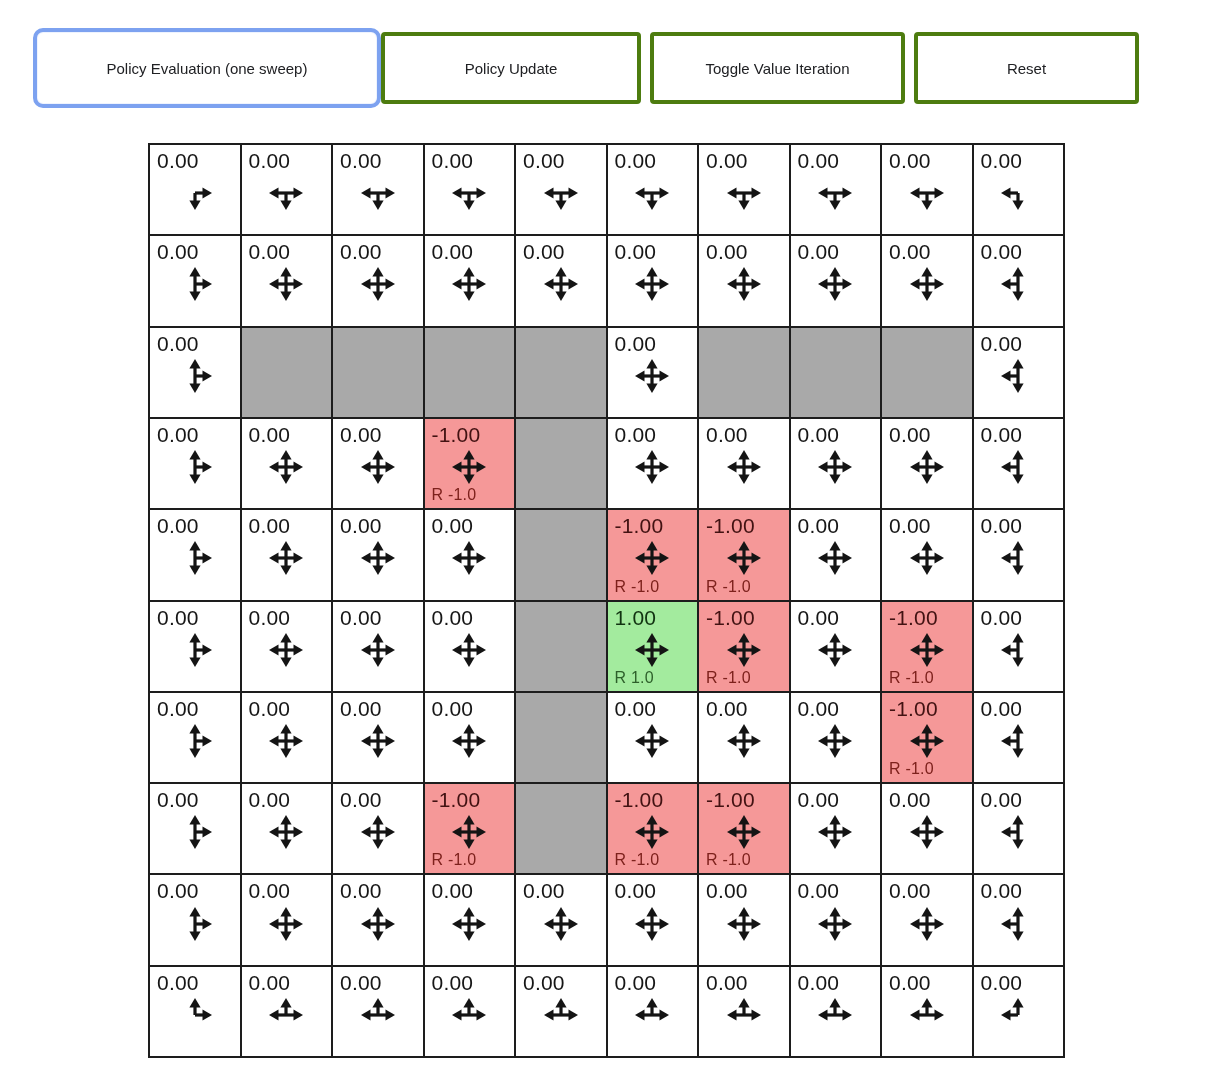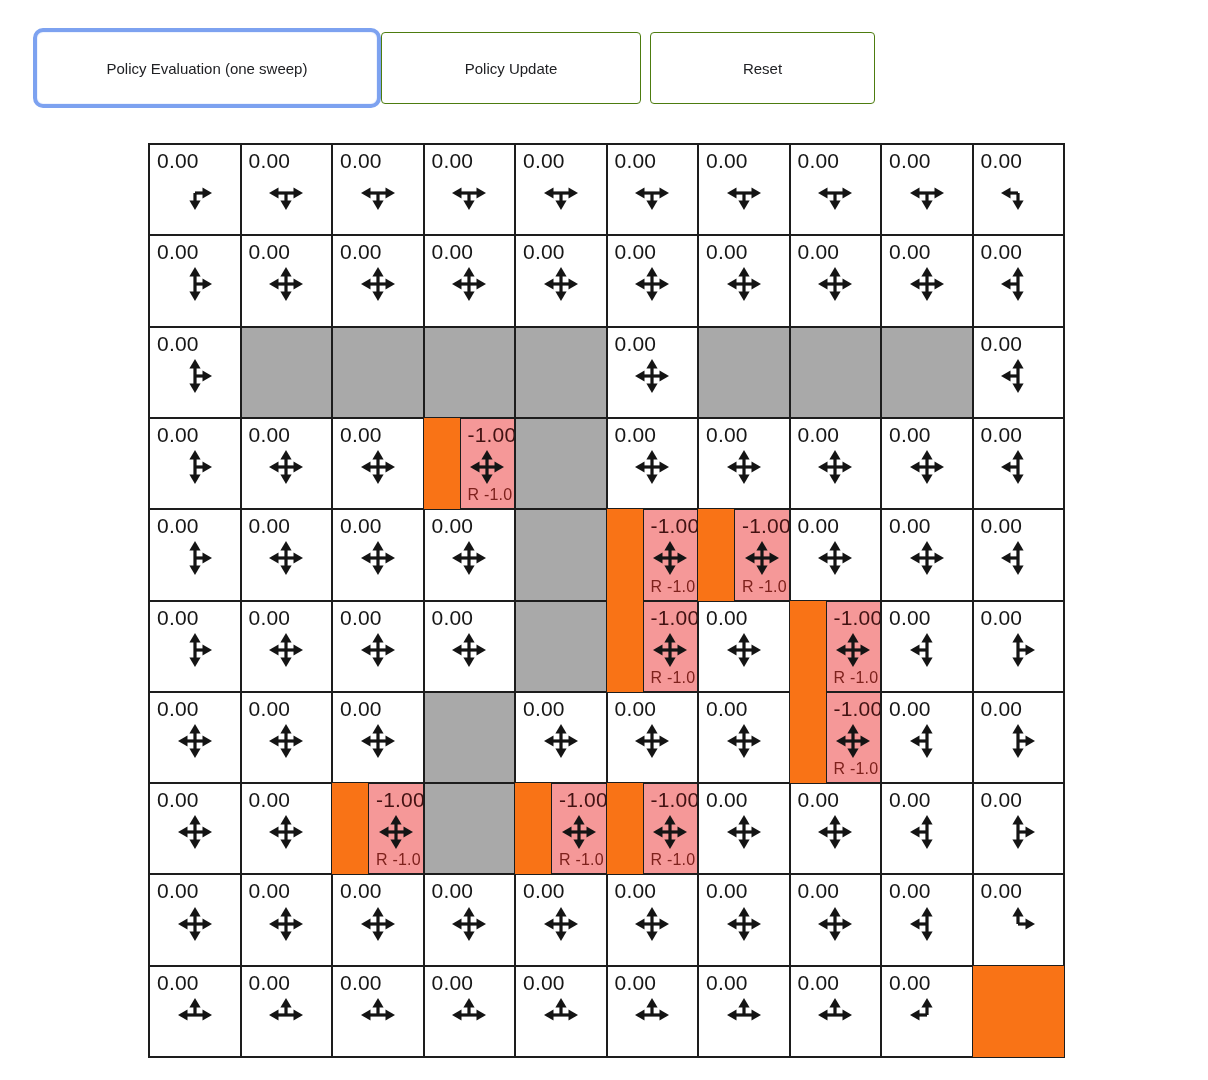--- a/index.html
+++ b/index.html
@@ -3,61 +3,62 @@
 <meta charset="utf-8">
 <style>
   html,body{margin:0;padding:0;}
   body{
     width:1208px;height:1080px;position:relative;background:#ffffff;
     font-family:"Liberation Sans", sans-serif;overflow:hidden;
   }
   
   .toolbar{position:absolute;left:37px;top:32px;display:flex;align-items:stretch;}
   .btn{
-    height:72px;background:#ffffff;border:1px solid #4d7c0f;border-radius:4px;
+    height:72px;background:#ffffff;border:4px solid #4d7c0f;border-radius:4px;
     display:flex;align-items:center;justify-content:center;
     font-size:15px;color:#202124;box-sizing:border-box;cursor:pointer;
   }
   .btn.focused{
     border:1px solid #eef3fe;
     outline:4px solid var(--focus-ring,#7da2f0);
     outline-offset:0px;border-radius:6px;
   }
   
   .grid{
     position:absolute;left:148px;top:143px;width:917px;height:915px;
     display:grid;grid-template-columns:repeat(10,1fr);grid-template-rows:repeat(10,1fr);
-    border:1px solid var(--border,#1d1d1d);box-sizing:border-box;background:#f97316;
+    border:1px solid var(--border,#1d1d1d);box-sizing:border-box;background:#6d28d9;
   }
   .cell{
     border:1px solid var(--border,#1d1d1d);box-sizing:border-box;position:relative;
     display:flex;flex-direction:column;align-items:center;overflow:hidden;background:#fff;
   }
   .cell.wall{background:var(--wall,#a9a9a9);}
-  .cell.neg{background:var(--neg-bg,#f59898);margin-left:36px;}
+  .cell.neg{background:var(--neg-bg,#f59898);}
   .cell.pos{background:var(--pos-bg,#a3eb9e);}
   .val{
     align-self:flex-start;font-size:21px;line-height:1.15;color:var(--value,#161616);
     padding:4px 0 0 7px;letter-spacing:0.2px;
   }
   .neg .val{color:var(--neg-value,#421212);}
   .pos .val{color:var(--pos-value,#113311);}
   .arrows{display:block;margin-top:2px;flex:0 0 auto;}
   .rlabel{
     position:absolute;left:7px;bottom:4px;font-size:16px;letter-spacing:0.2px;
   }
   .neg .rlabel{color:var(--neg-label,#7d211c);}
   .pos .rlabel{color:var(--pos-label,#2d5f2a);}
 </style>
 </head>
 <body>
 
 <div class="toolbar">
   <button class="btn focused" style="width:340px;margin-left:0">Policy Evaluation (one sweep)</button>
   <button class="btn" style="width:260px;margin-left:4px">Policy Update</button>
+  <button class="btn" style="width:255px;margin-left:9px">Toggle Value Iteration</button>
   <button class="btn" style="width:225px;margin-left:9px">Reset</button>
 </div>
 
 <div class="grid">
     <div class="cell plain">
       <div class="val">0.00</div>
       <svg class="arrows" width="36" height="36" viewBox="-18 -18 36 36">
         <g transform="rotate(0)">
           <line x1="0" y1="0" x2="0" y2="9" stroke="#141414" stroke-width="3.2"></line>
           <polygon points="0,17 -5.6,7.5 5.6,7.5" fill="#141414"></polygon>
@@ -922,20 +923,42 @@
           <line x1="0" y1="0" x2="0" y2="9" stroke="#141414" stroke-width="3.2"></line>
           <polygon points="0,17 -5.6,7.5 5.6,7.5" fill="#141414"></polygon>
         </g>
         <g transform="rotate(270)">
           <line x1="0" y1="0" x2="0" y2="9" stroke="#141414" stroke-width="3.2"></line>
           <polygon points="0,17 -5.6,7.5 5.6,7.5" fill="#141414"></polygon>
         </g>
       </svg>
     </div>
     <div class="cell wall"></div>
+    <div class="cell pos">
+      <div class="val">1.00</div>
+      <svg class="arrows" width="36" height="36" viewBox="-18 -18 36 36">
+        <g transform="rotate(180)">
+          <line x1="0" y1="0" x2="0" y2="9" stroke="#141414" stroke-width="3.2"></line>
+          <polygon points="0,17 -5.6,7.5 5.6,7.5" fill="#141414"></polygon>
+        </g>
+        <g transform="rotate(0)">
+          <line x1="0" y1="0" x2="0" y2="9" stroke="#141414" stroke-width="3.2"></line>
+          <polygon points="0,17 -5.6,7.5 5.6,7.5" fill="#141414"></polygon>
+        </g>
+        <g transform="rotate(90)">
+          <line x1="0" y1="0" x2="0" y2="9" stroke="#141414" stroke-width="3.2"></line>
+          <polygon points="0,17 -5.6,7.5 5.6,7.5" fill="#141414"></polygon>
+        </g>
+        <g transform="rotate(270)">
+          <line x1="0" y1="0" x2="0" y2="9" stroke="#141414" stroke-width="3.2"></line>
+          <polygon points="0,17 -5.6,7.5 5.6,7.5" fill="#141414"></polygon>
+        </g>
+      </svg>
+      <div class="rlabel">R 1.0</div>
+    </div>
     <div class="cell neg">
       <div class="val">-1.00</div>
       <svg class="arrows" width="36" height="36" viewBox="-18 -18 36 36">
         <g transform="rotate(180)">
           <line x1="0" y1="0" x2="0" y2="9" stroke="#141414" stroke-width="3.2"></line>
           <polygon points="0,17 -5.6,7.5 5.6,7.5" fill="#141414"></polygon>
         </g>
         <g transform="rotate(0)">
           <line x1="0" y1="0" x2="0" y2="9" stroke="#141414" stroke-width="3.2"></line>
           <polygon points="0,17 -5.6,7.5 5.6,7.5" fill="#141414"></polygon>

